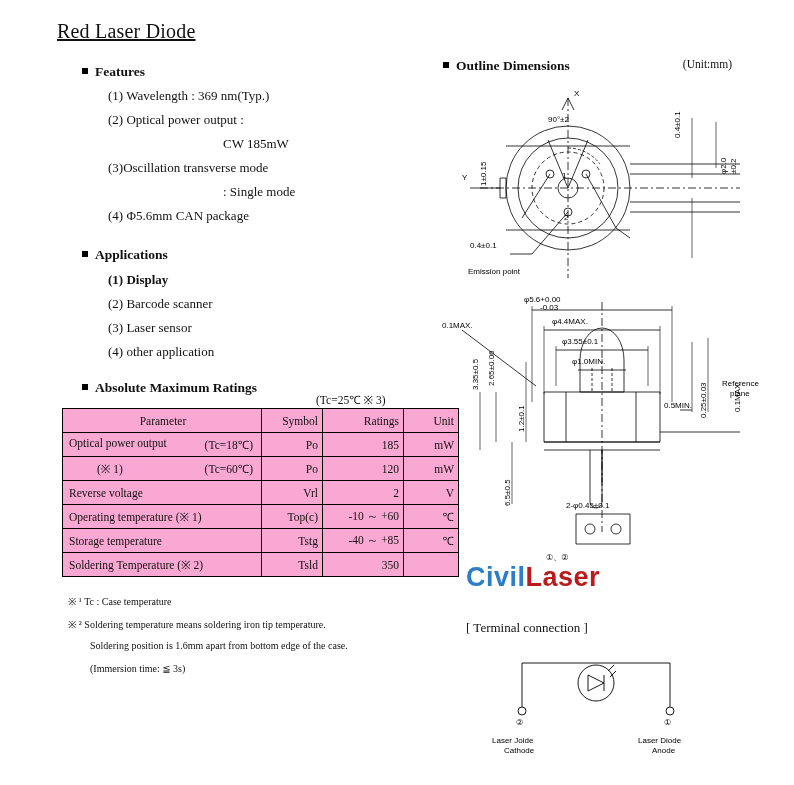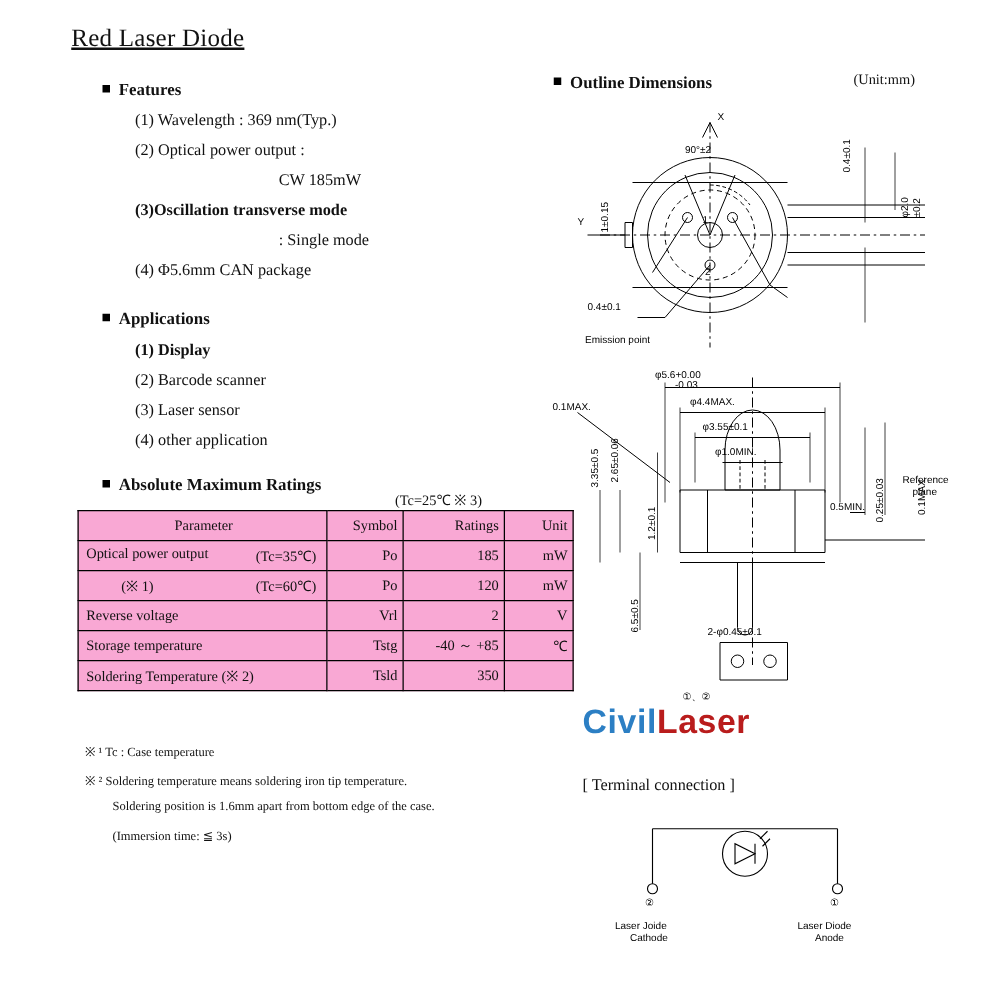--- a/index.html
+++ b/index.html
@@ -83,21 +83,21 @@
 
   <div class="title">Red Laser Diode</div>
 
   <div class="sec" style="left:82px;top:64px;">
     <span class="sq"></span><span>Features</span>
   </div>
 
   <div class="li" style="left:108px;top:88px;">(1) Wavelength : 369 nm(Typ.)</div>
   <div class="li" style="left:108px;top:112px;">(2) Optical power output :</div>
   <div class="li" style="left:223px;top:136px;">CW 185mW</div>
-  <div class="li" style="left:108px;top:160px;font-weight:bold;">(3)Oscillation transverse mode</div>
+  <div class="li" style="left:108px;top:160px;">(3)Oscillation transverse mode</div>
   <div class="li" style="left:223px;top:184px;">: Single mode</div>
   <div class="li" style="left:108px;top:208px;">(4) Φ5.6mm CAN package</div>
 
   <div class="sec" style="left:82px;top:247px;">
     <span class="sq"></span><span>Applications</span>
   </div>
 
   <div class="li" style="left:108px;top:272px;font-weight:bold;">(1) Display</div>
   <div class="li" style="left:108px;top:296px;">(2) Barcode scanner</div>
   <div class="li" style="left:108px;top:320px;">(3) Laser sensor</div>
@@ -113,40 +113,46 @@
     <tbody>
         <tr>
       <td class="pname" style="text-align:center">Parameter</td>
       <td class="sym">Symbol</td>
       <td class="rat">Ratings</td>
       <td class="unit">Unit</td>
     </tr>
     <tr>
       <td class="pname">
         <span>Optical power output</span>
-        <span style="float:right;padding-right:4px">(Tc=35℃)</span>
+        <span style="float:right;padding-right:4px">(Tc=18℃)</span>
       </td>
       <td class="sym">Po</td>
       <td class="rat">185</td>
       <td class="unit">mW</td>
     </tr>
     <tr>
       <td class="pname">
         <span style="padding-left:28px">(※ 1)</span>
         <span style="float:right;padding-right:4px">(Tc=60℃)</span>
       </td>
       <td class="sym">Po</td>
       <td class="rat">120</td>
       <td class="unit">mW</td>
     </tr>
     <tr>
       <td class="pname">Reverse voltage</td>
       <td class="sym">Vrl</td>
       <td class="rat">2</td>
       <td class="unit">V</td>
+    </tr>
+    <tr>
+      <td class="pname">Operating temperature  (※ 1)</td>
+      <td class="sym">Top(c)</td>
+      <td class="rat">-10 ～ +60</td>
+      <td class="unit">℃</td>
     </tr>
     <tr>
       <td class="pname">Storage temperature</td>
       <td class="sym">Tstg</td>
       <td class="rat">-40 ～ +85</td>
       <td class="unit">℃</td>
     </tr>
     <tr>
       <td class="pname">Soldering Temperature  (※ 2)</td>
       <td class="sym">Tsld</td>

